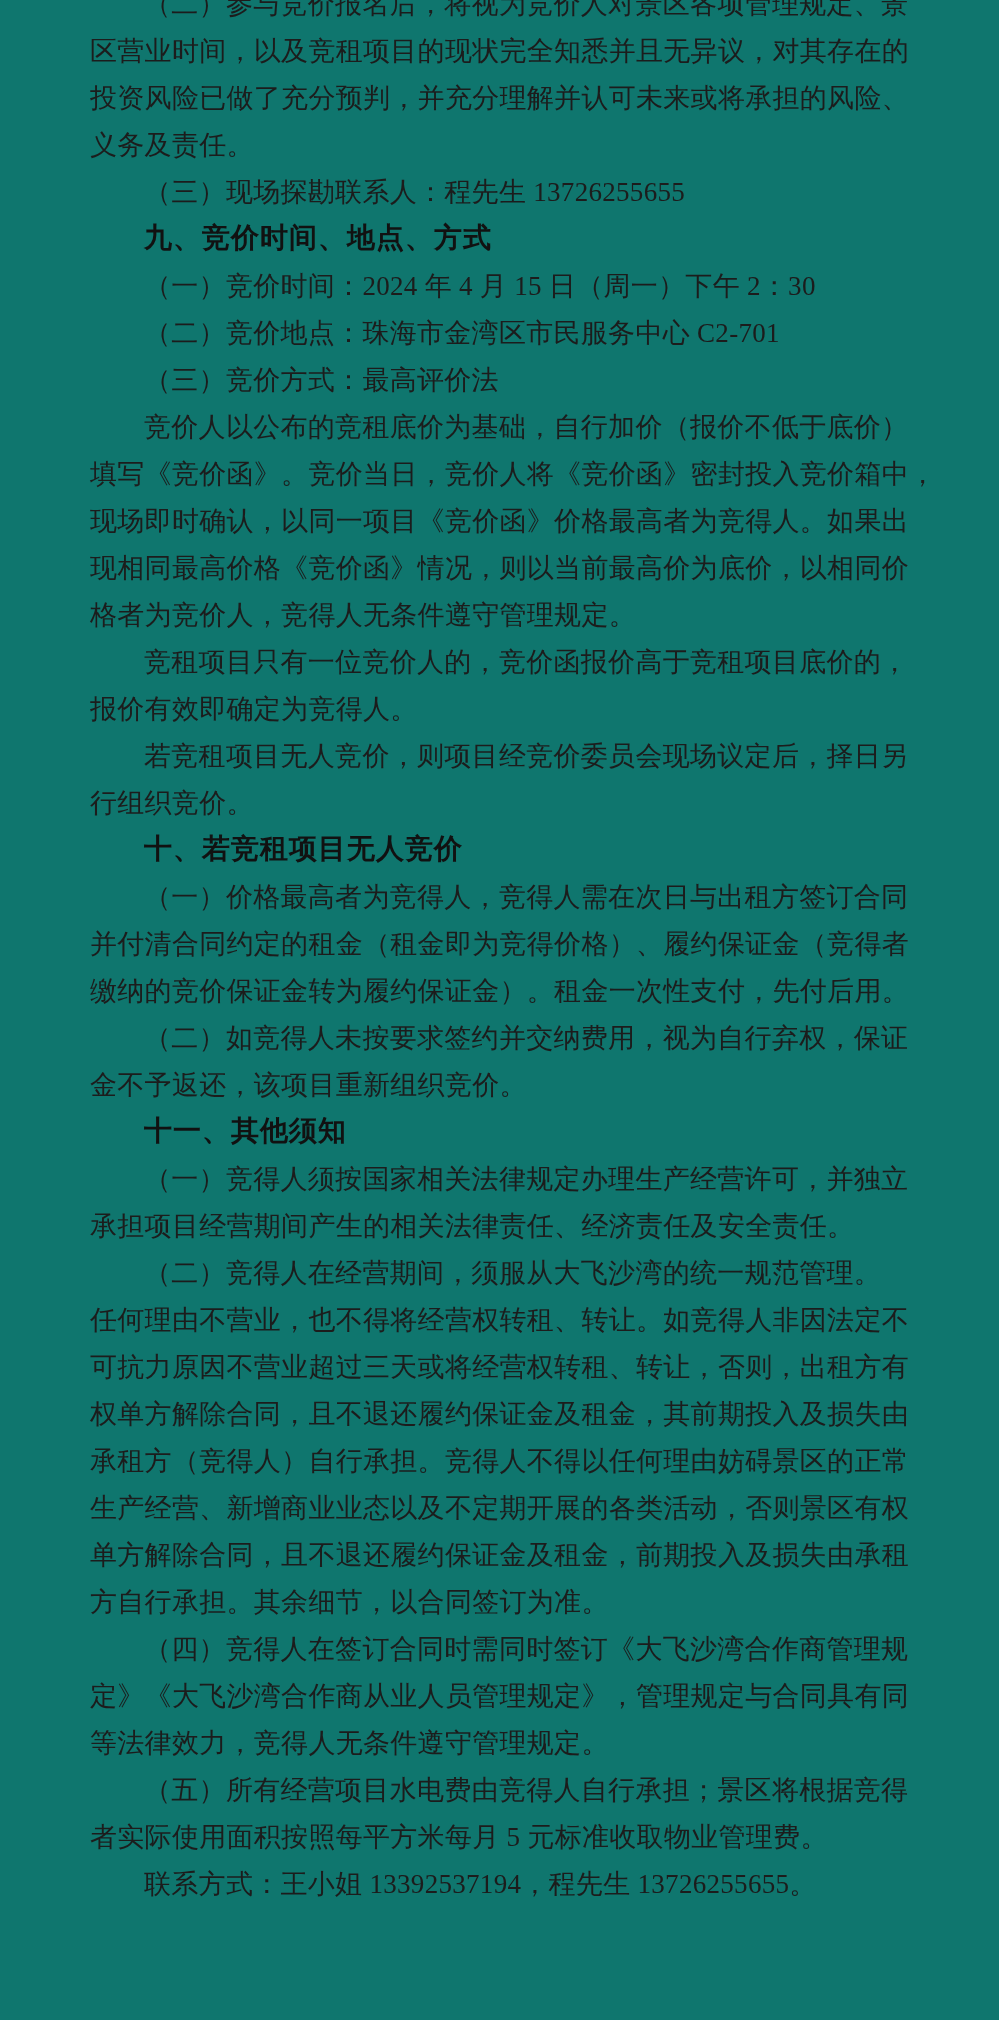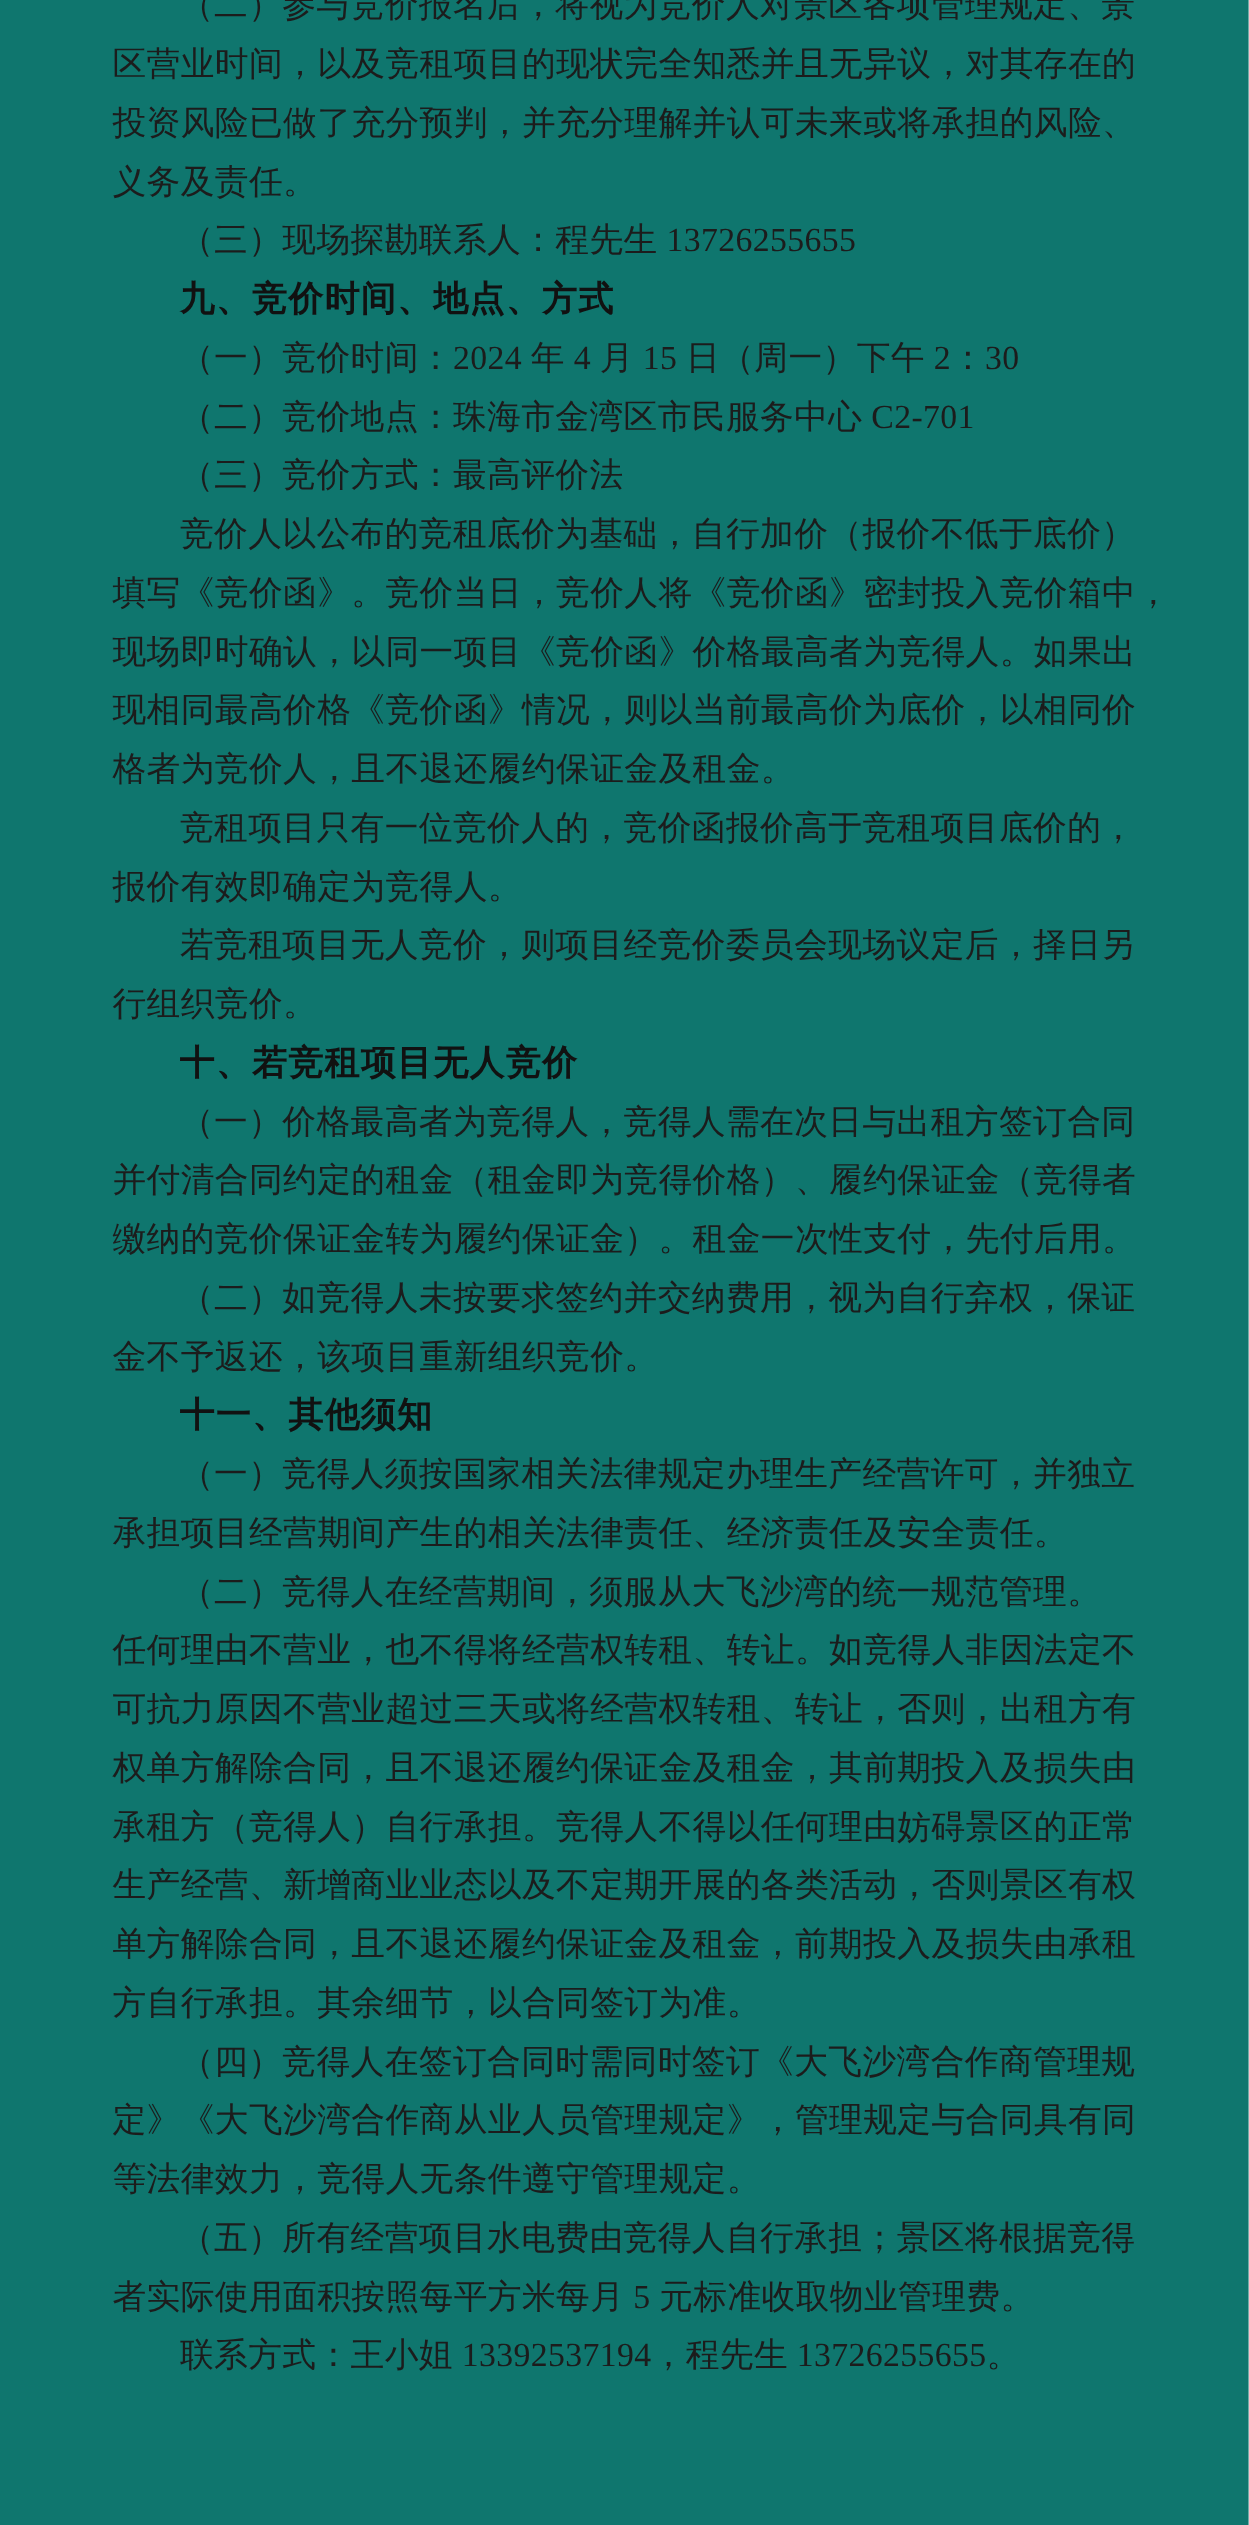--- a/index.html
+++ b/index.html
@@ -27,21 +27,21 @@
     font-size: 27px;
     letter-spacing: 0.3px;
     color: #1c1c1c;
     white-space: nowrap;
     font-family: "Liberation Serif", serif;
   }
   .line.indent {
     text-indent: 54px;
   }
   .line.heading {
-    font-family: Liberation Serif, serif;
+    font-family: Liberation Mono, monospace;
     font-weight: bold;
     font-size: 28px;
     letter-spacing: 1px;
     color: #111111;
   }
 </style>
 </head>
 <body>
 
 <div class="page">
@@ -52,21 +52,21 @@
       <div class="line">义务及责任。</div>
       <div class="line indent">（三）现场探勘联系人：程先生 13726255655</div>
       <div class="line heading indent">九、竞价时间、地点、方式</div>
       <div class="line indent">（一）竞价时间：2024 年 4 月 15 日（周一）下午 2：30</div>
       <div class="line indent">（二）竞价地点：珠海市金湾区市民服务中心 C2-701</div>
       <div class="line indent">（三）竞价方式：最高评价法</div>
       <div class="line indent">竞价人以公布的竞租底价为基础，自行加价（报价不低于底价）</div>
       <div class="line">填写《竞价函》。竞价当日，竞价人将《竞价函》密封投入竞价箱中，</div>
       <div class="line">现场即时确认，以同一项目《竞价函》价格最高者为竞得人。如果出</div>
       <div class="line">现相同最高价格《竞价函》情况，则以当前最高价为底价，以相同价</div>
-      <div class="line">格者为竞价人，且不退还履约保证金及租金。</div>
+      <div class="line">格者为竞价人，竞得人无条件遵守管理规定。</div>
       <div class="line indent">竞租项目只有一位竞价人的，竞价函报价高于竞租项目底价的，</div>
       <div class="line">报价有效即确定为竞得人。</div>
       <div class="line indent">若竞租项目无人竞价，则项目经竞价委员会现场议定后，择日另</div>
       <div class="line">行组织竞价。</div>
       <div class="line heading indent">十、若竞租项目无人竞价</div>
       <div class="line indent">（一）价格最高者为竞得人，竞得人需在次日与出租方签订合同</div>
       <div class="line">并付清合同约定的租金（租金即为竞得价格）、履约保证金（竞得者</div>
       <div class="line">缴纳的竞价保证金转为履约保证金）。租金一次性支付，先付后用。</div>
       <div class="line indent">（二）如竞得人未按要求签约并交纳费用，视为自行弃权，保证</div>
       <div class="line">金不予返还，该项目重新组织竞价。</div>

